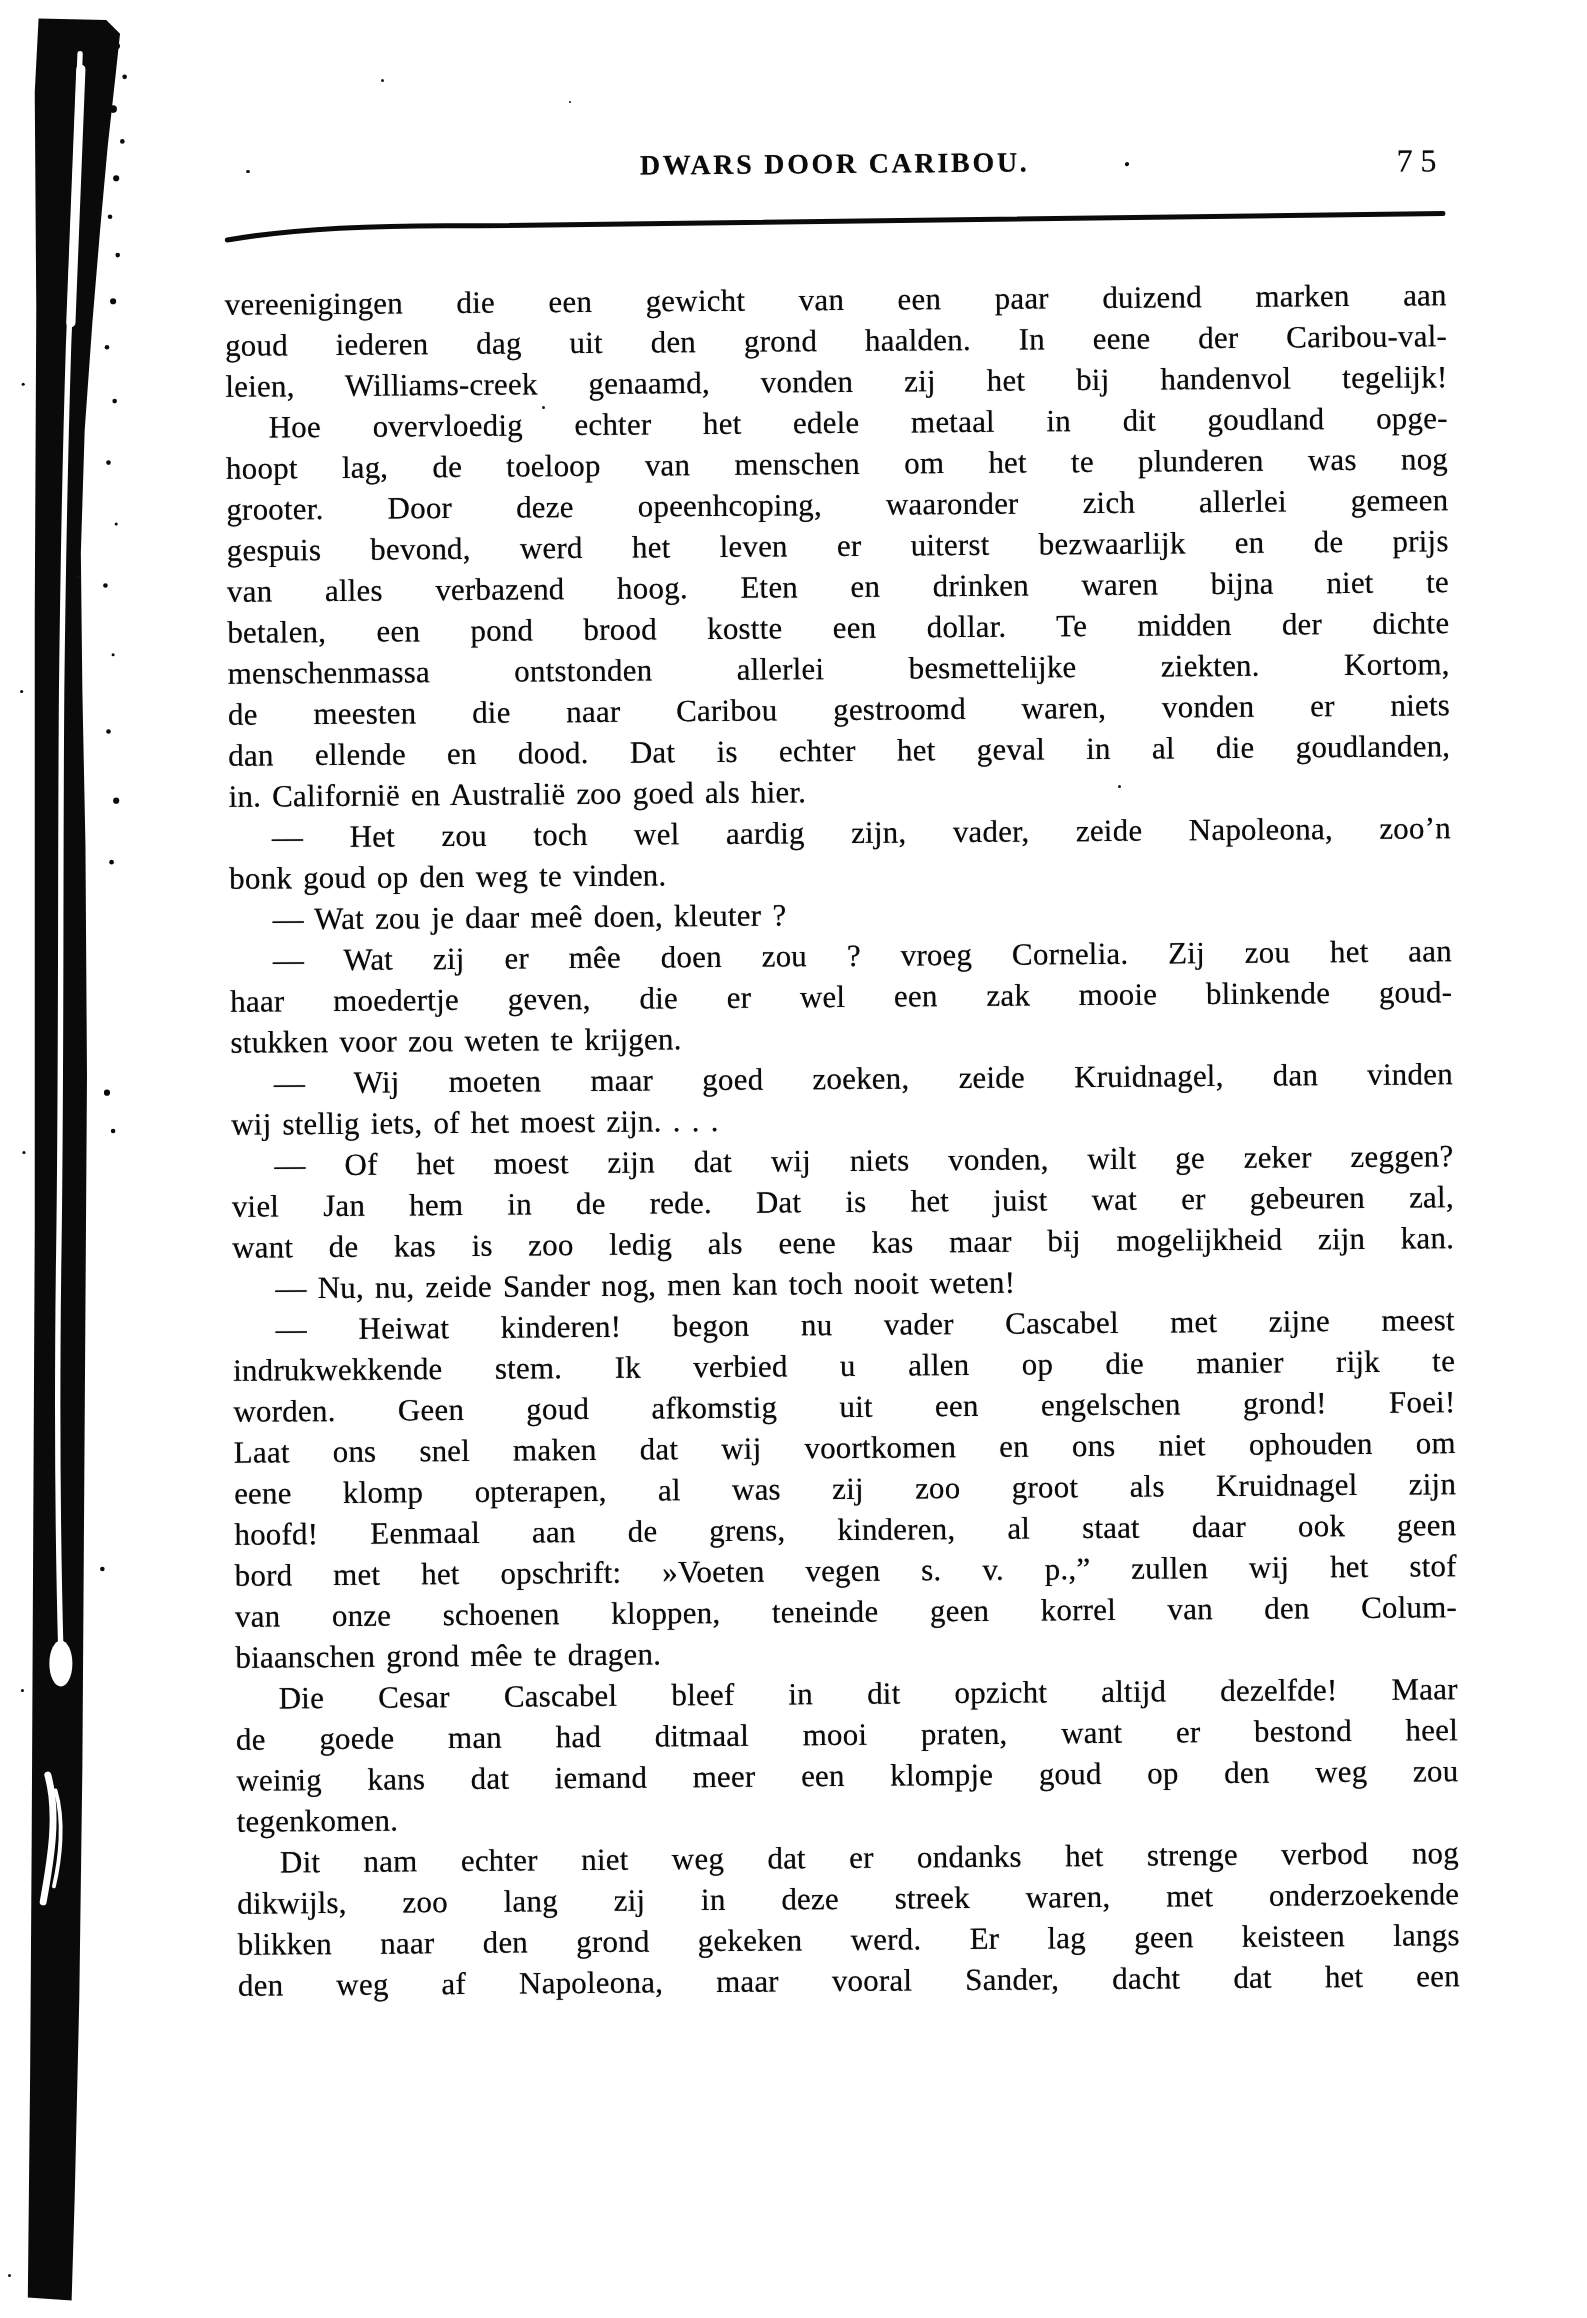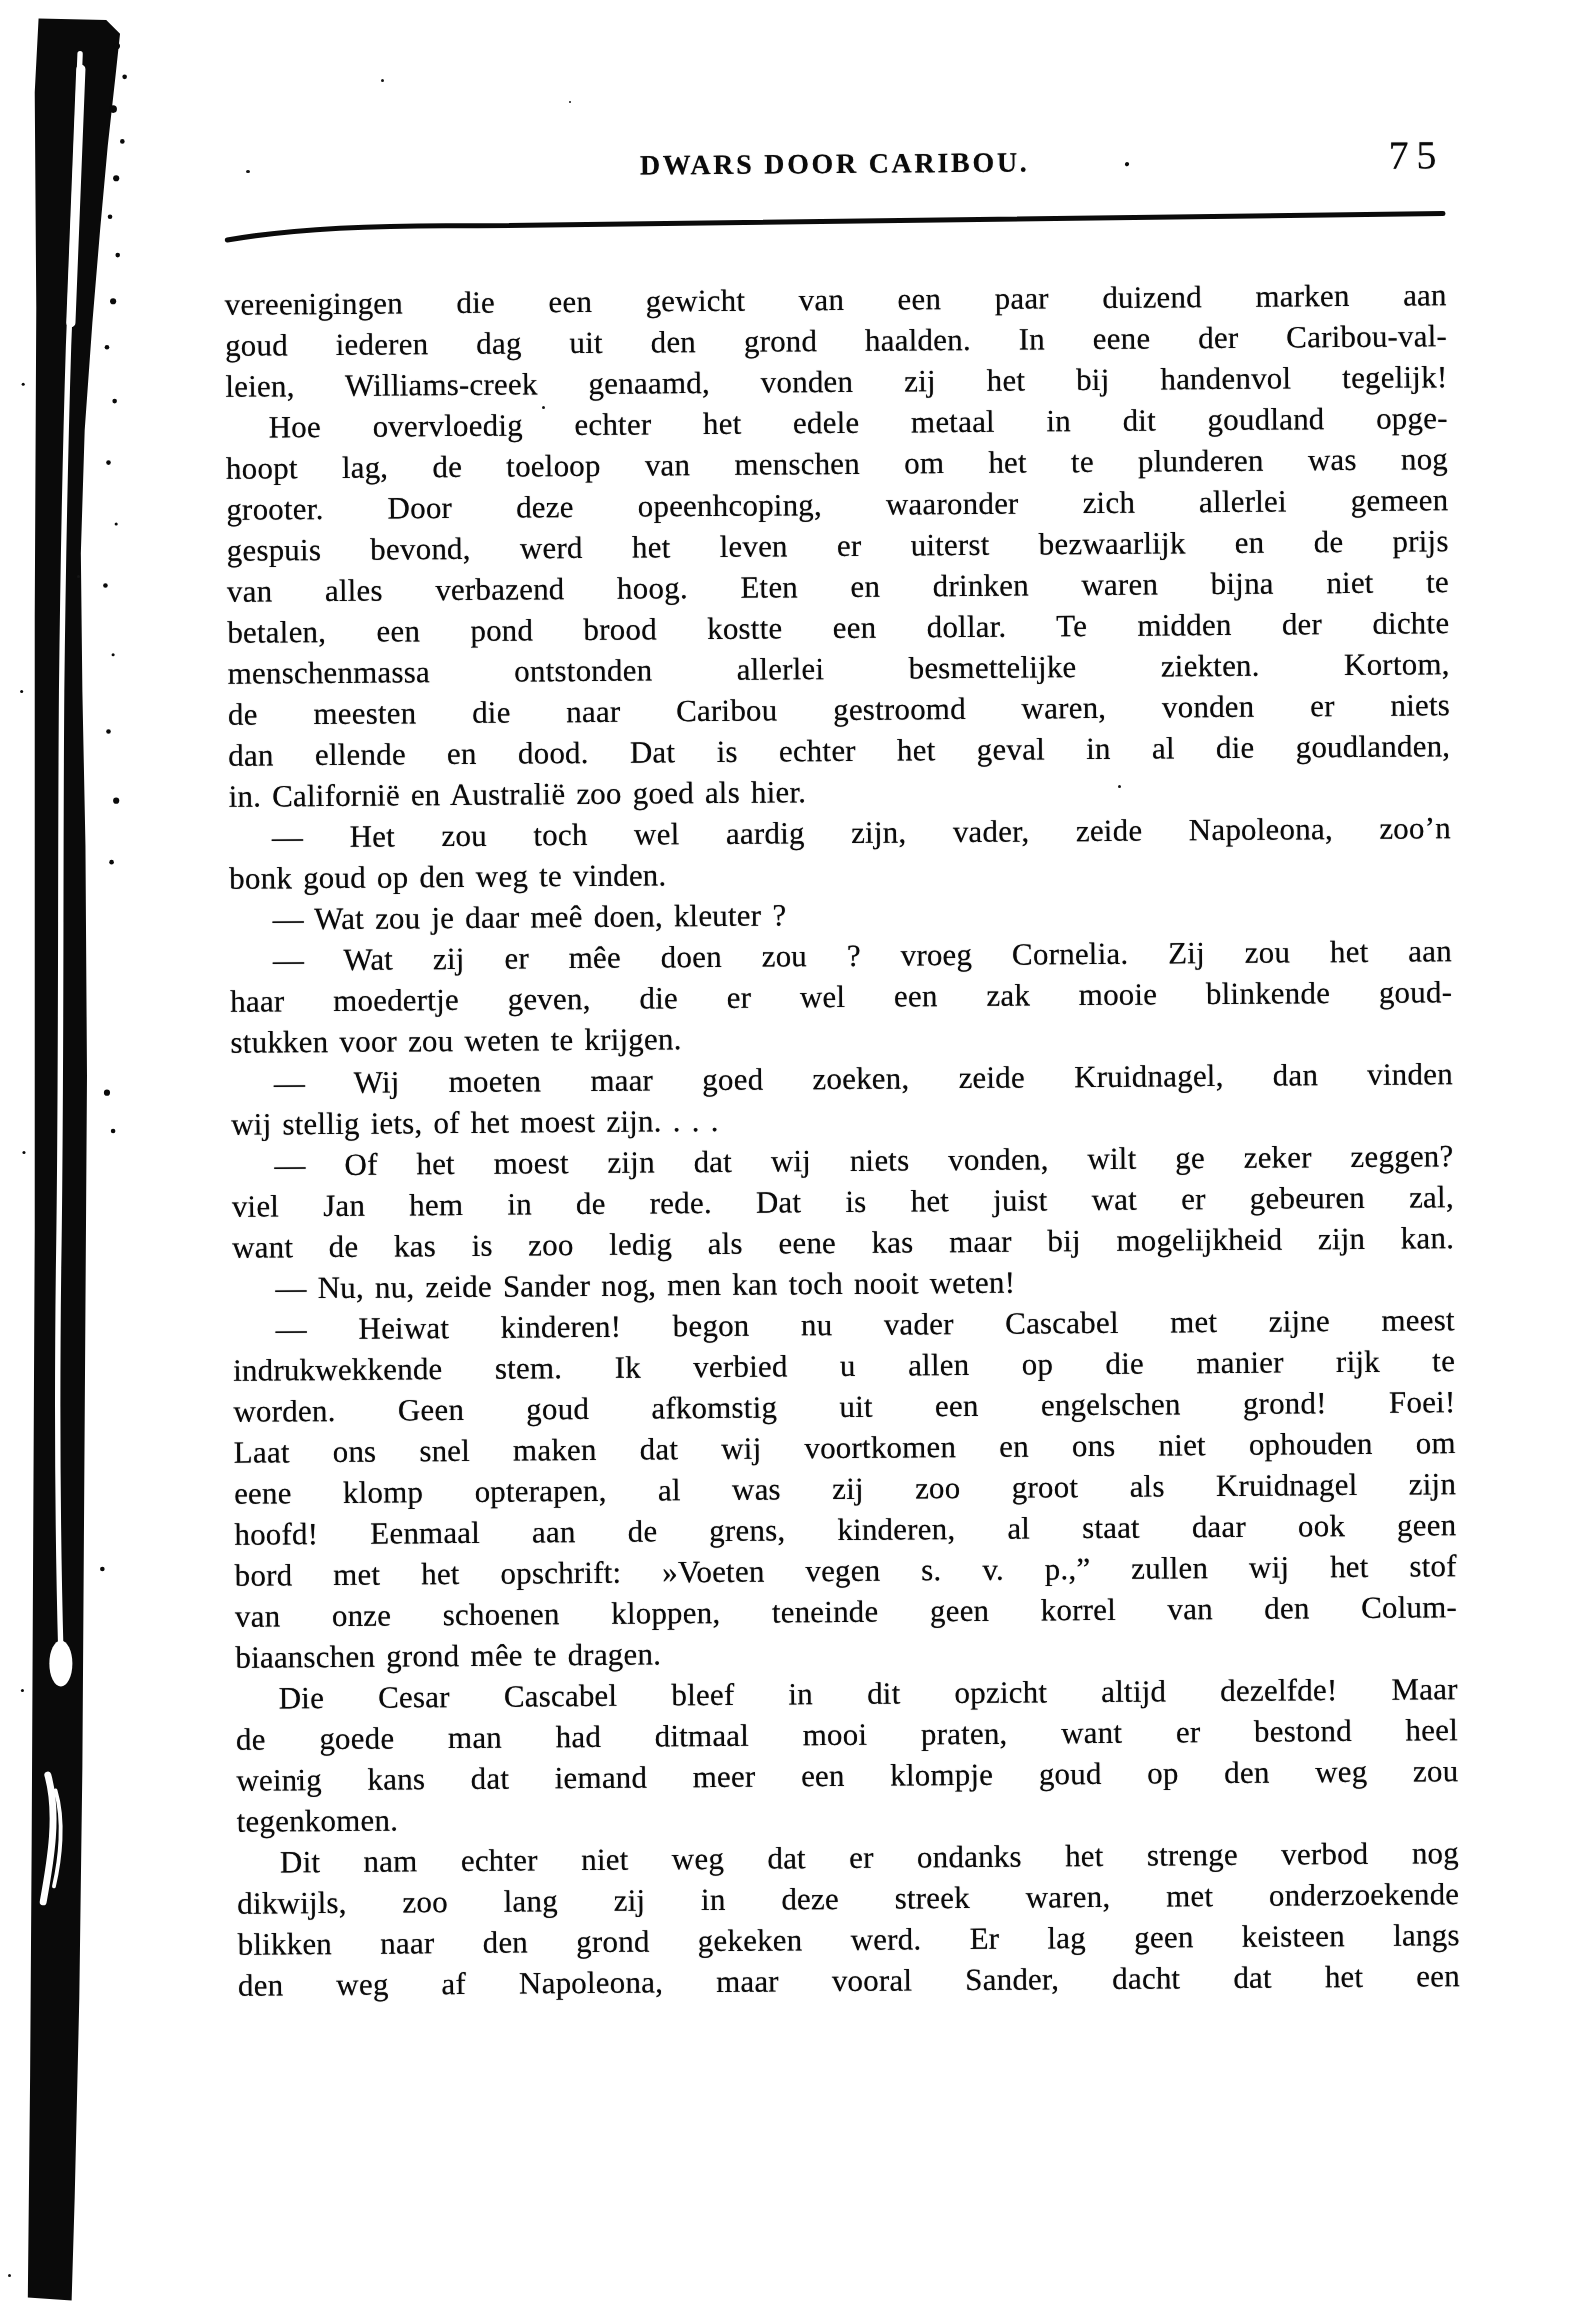--- a/index.html
+++ b/index.html
@@ -50,23 +50,23 @@
   }
   .header-dot {
     position: absolute;
     top: 152px;
     left: 899px;
     font-size: 26px;
     font-weight: bold;
   }
   .page-number {
     position: absolute;
-    top: 136px;
+    top: 147px;
     right: 1.5px;
-    font-size: 40px;
+    font-size: 32px;
     letter-spacing: 7.7px;
     text-shadow: 0 0 0.8px rgba(0,0,0,0.55);
   }
 
   .rule {
     position: absolute;
     top: 206px;
     left: 0;
     width: 1222px;
     height: 34px;

